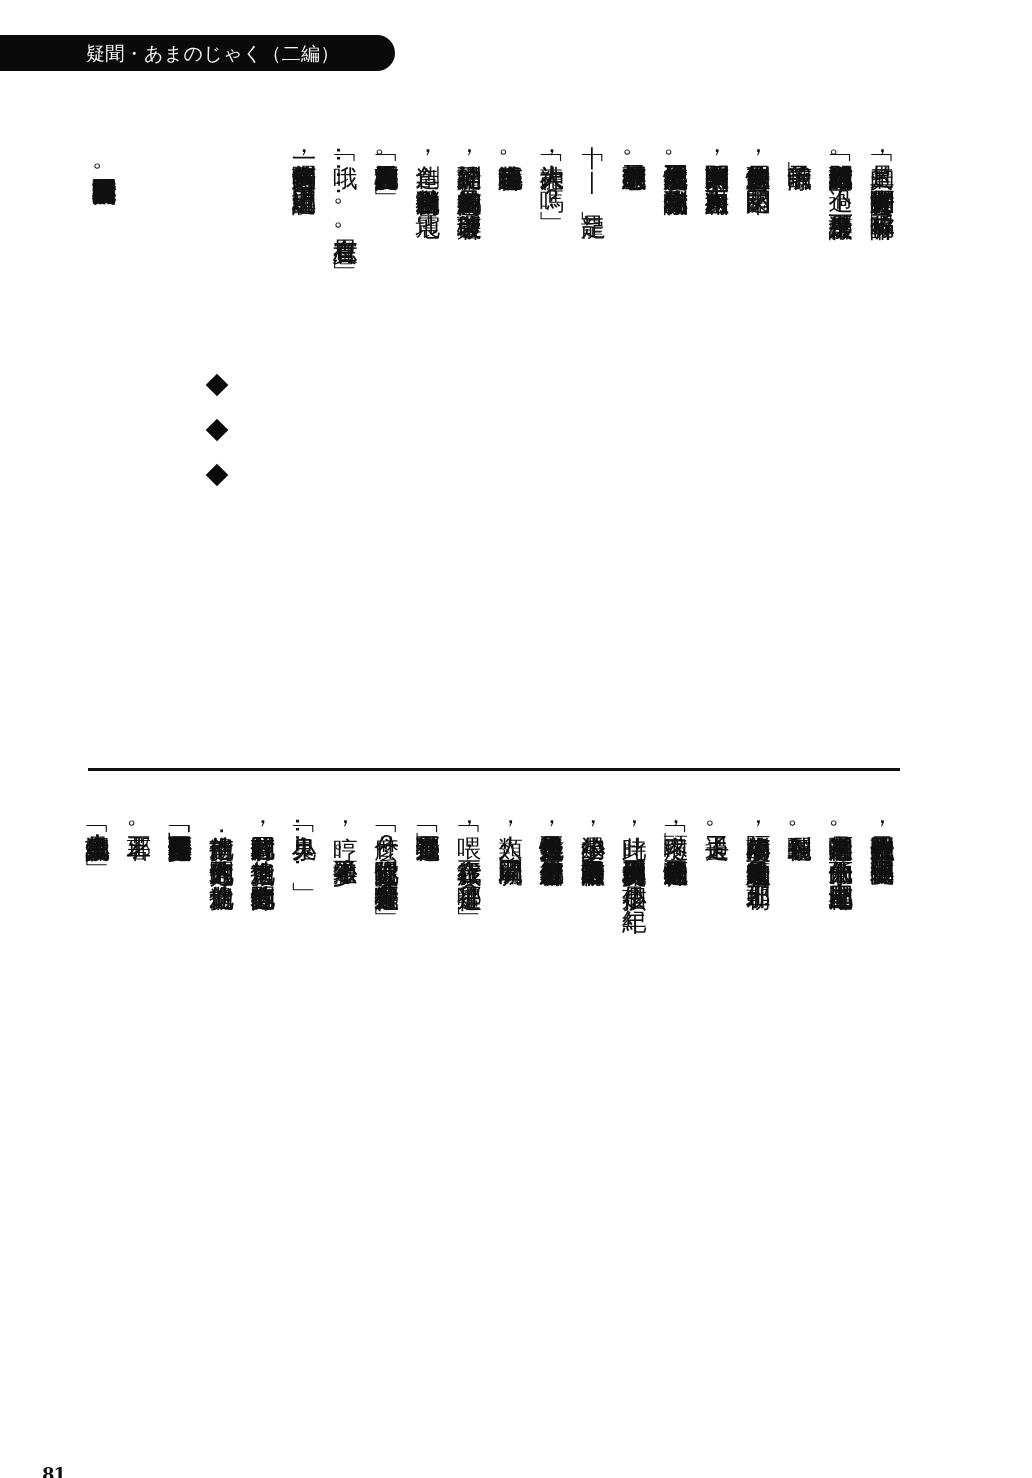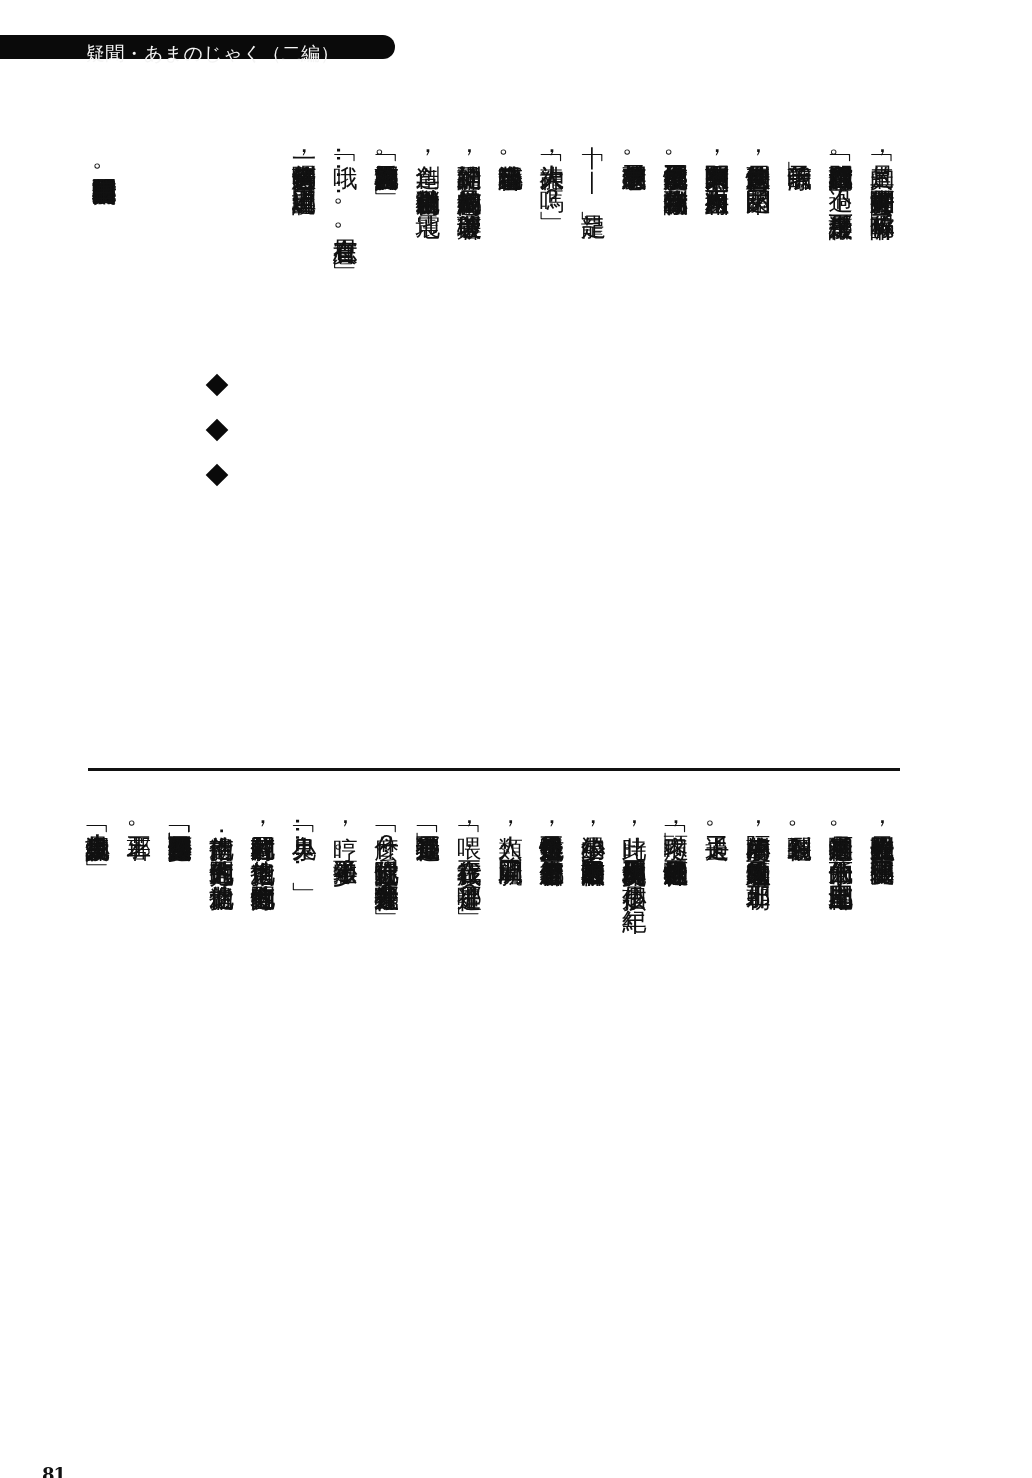--- a/index.html
+++ b/index.html
@@ -13,21 +13,21 @@
       position: relative;
       overflow: hidden;
       font-family: "DejaVu Sans", "Liberation Sans", sans-serif;
       color: #111111;
     }
     .header-bar {
       position: absolute;
       left: 0;
       top: 35px;
       width: 395px;
-      height: 24px;
+      height: 36px;
       background: #0a0a0a;
       border-radius: 0 18px 18px 0;
     }
     .header-title {
       position: absolute;
       left: 86px;
       top: 0;
       line-height: 36px;
       color: #f4f4f4;
       font-family: "DejaVu Serif", "Liberation Serif", serif;

